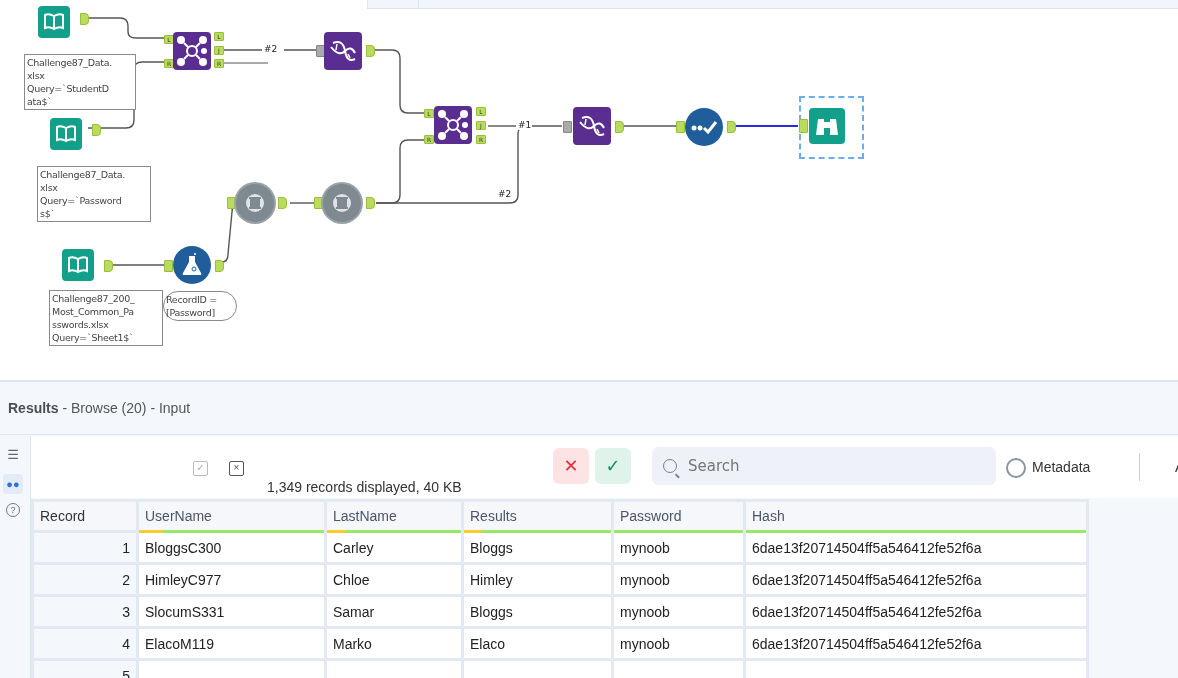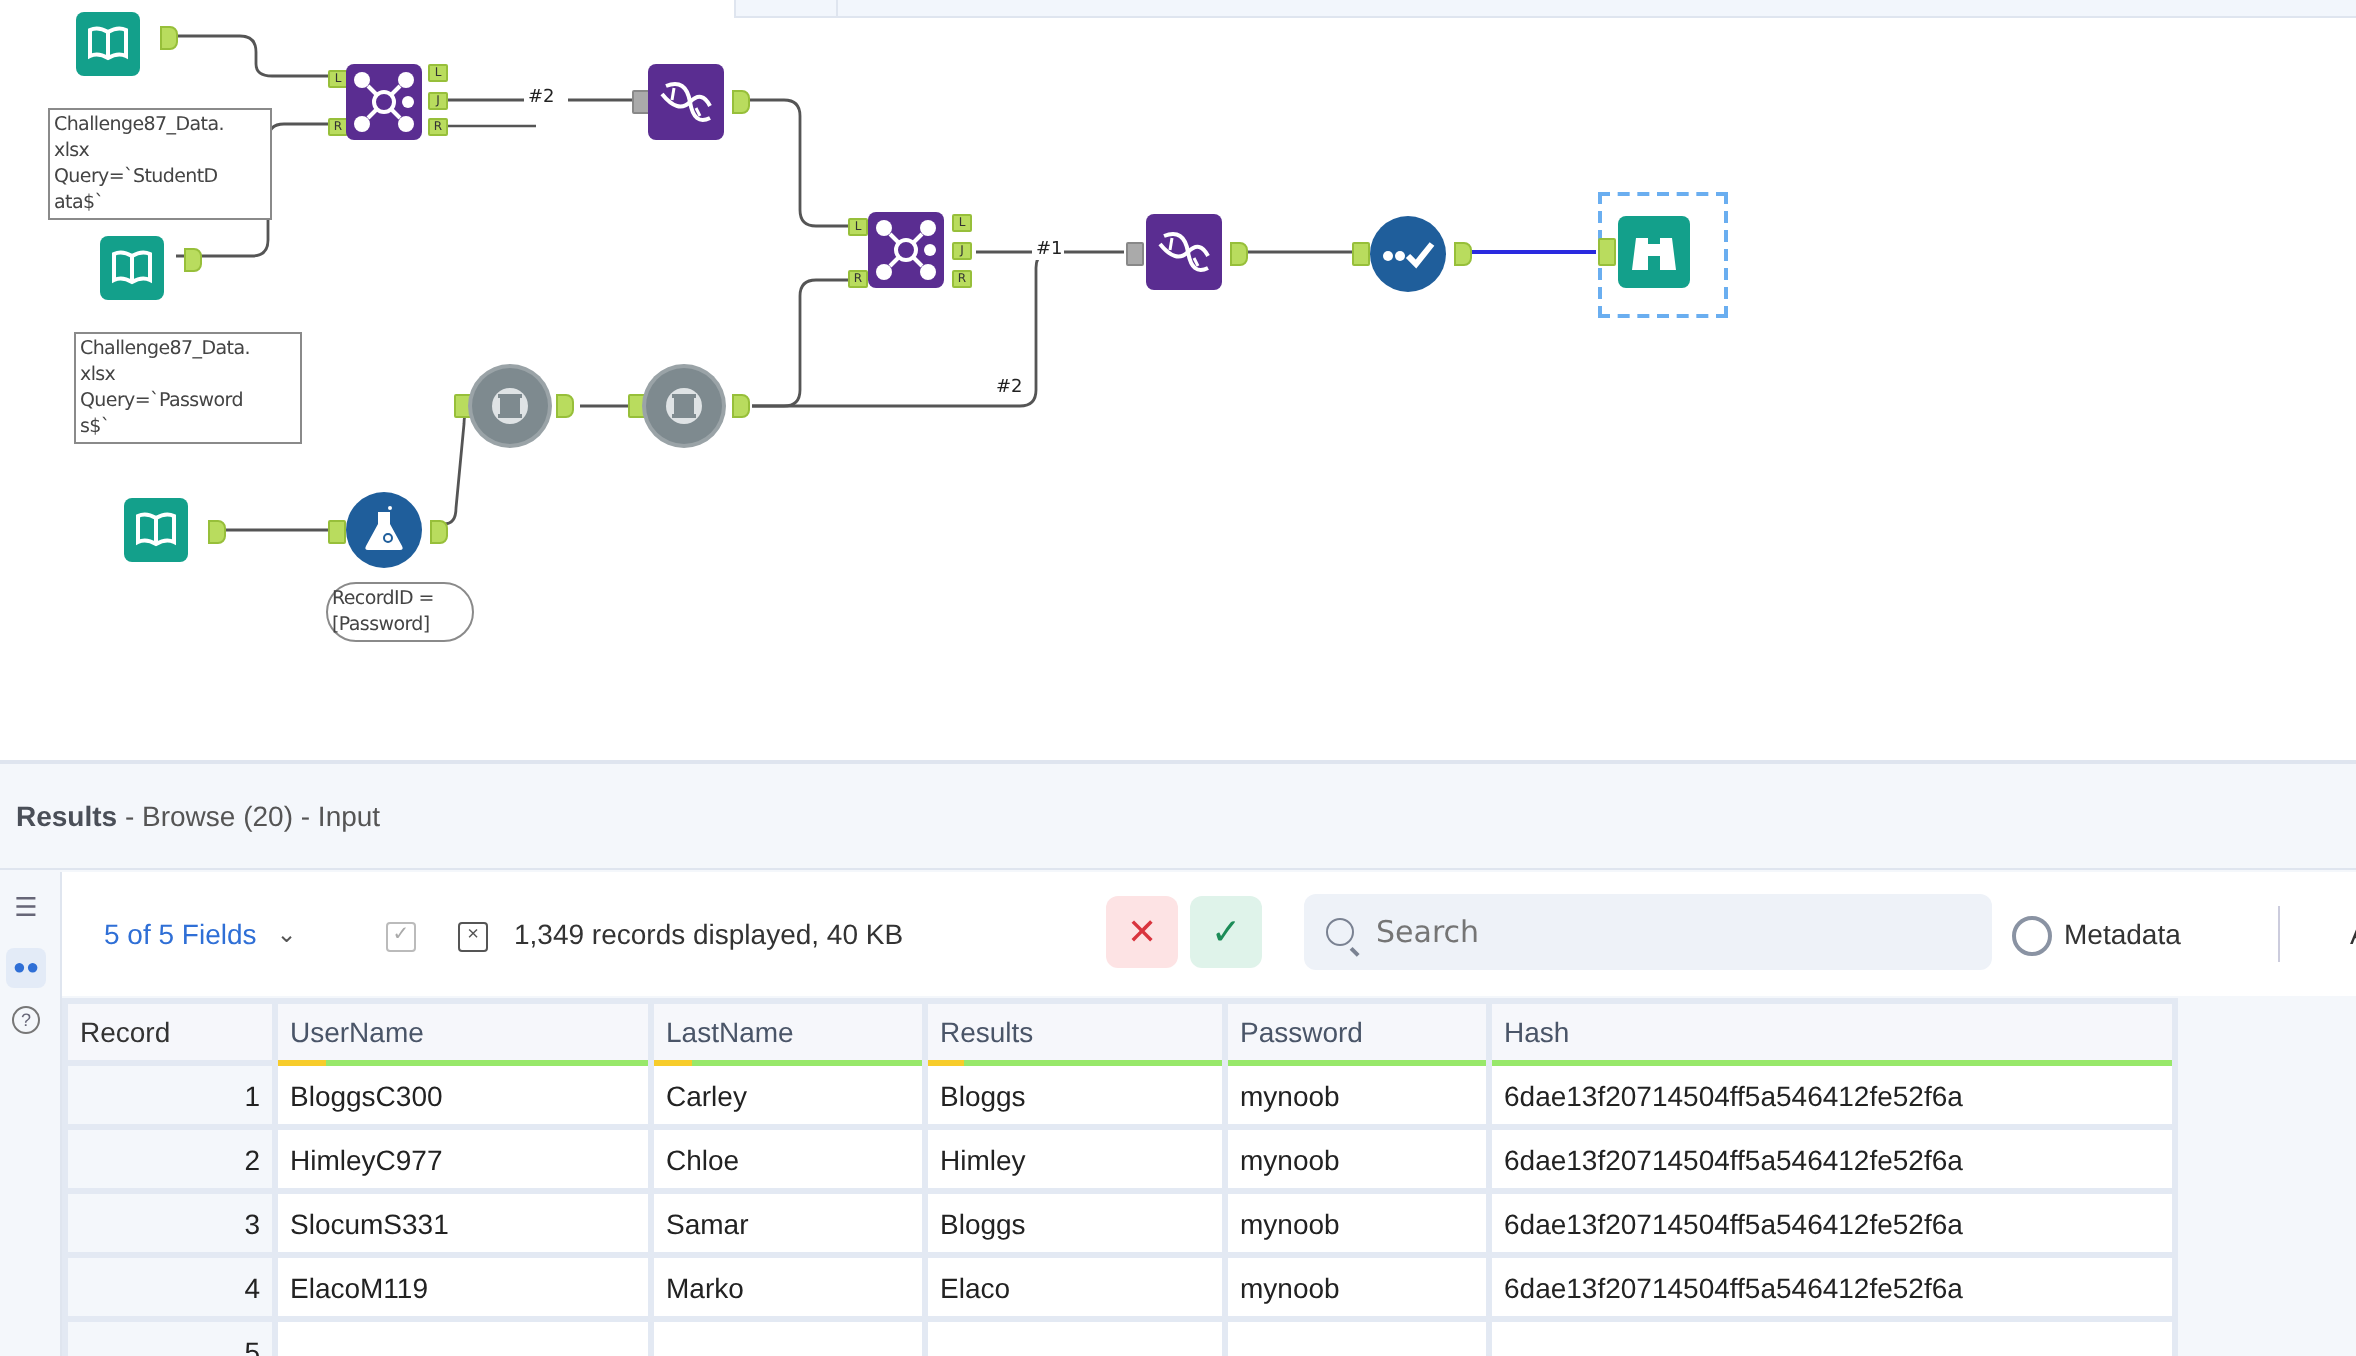--- a/index.html
+++ b/index.html
@@ -21,21 +21,21 @@
   #results{position:absolute;left:0;top:380px;width:1178px;height:298px;background:#f4f7fb;border-top:2px solid #dfe5ef;}
   #results-header{height:52px;display:flex;align-items:center;padding-left:8px;font-size:14px;color:#555;border-bottom:1px solid #dfe5ef;}
   #results-header b{color:#4a4f58;font-weight:bold;}
   #sidebar{position:absolute;left:0;top:54px;width:30px;height:244px;background:#f4f7fb;border-right:1px solid #dfe5ef;}
   .side-icon{position:absolute;left:3px;width:20px;height:20px;display:flex;align-items:center;justify-content:center;font-size:13px;color:#667;border-radius:4px;}
   #toolbar{position:absolute;left:31px;top:54px;width:1147px;height:62px;background:#ffffff;}
   .tb{position:absolute;top:0;height:62px;display:flex;align-items:center;font-size:14px;color:#333;}
   #fields-btn{left:21px;color:#2f6fd6;}
   #fields-btn .chev{margin-left:10px;color:#555;font-size:12px;}
   .chk{position:absolute;top:25px;width:13px;height:13px;border:1.5px solid #bbb;border-radius:2px;font-size:10px;line-height:12px;text-align:center;color:#aaa;}
-  #records-info{left:226px;color:#333;}
+  #records-info{left:236px;color:#333;margin-top:20px;}
   .icon-btn{position:absolute;top:12px;width:36px;height:36px;border-radius:6px;display:flex;align-items:center;justify-content:center;font-size:18px;}
   #search{position:absolute;left:621px;top:11px;width:344px;height:38px;background:#eef2f8;border-radius:6px;display:flex;align-items:center;font-size:15px;color:#666;}
   #search .mag{margin-left:11px;margin-right:9px;width:12px;height:12px;border:1.5px solid #7a8292;border-radius:50%;position:relative;}
   #search .mag:after{content:"";position:absolute;right:-4px;bottom:-4px;width:5px;height:1.5px;background:#7a8292;transform:rotate(45deg);}
   #search input{border:none;background:transparent;font-size:15px;color:#555;outline:none;width:300px;font-family:"DejaVu Sans",sans-serif;}
   #meta-radio{position:absolute;left:975px;top:22px;width:16px;height:16px;border:2px solid #8a93a3;border-radius:50%;}
   #meta-label{left:1001px;color:#333;}
   #vsep{position:absolute;left:1108px;top:17px;width:1px;height:28px;background:#ccd;}
   #ac-label{left:1128px;color:#333;margin-left:16px;}
   
@@ -97,20 +97,24 @@
 Query=`Password
 s$`</div>
 
   <div class="tool" style="left:62px;top:249px;background:#13a08b;">
     <svg width="22" height="20" viewBox="0 0 22 20">
         <path d="M2 3 Q6 1 11 4 Q16 1 20 3 V16 Q16 14 11 17 Q6 14 2 16 Z" fill="none" stroke="#fff" stroke-width="2"></path>
         <line x1="11" y1="4" x2="11" y2="17" stroke="#fff" stroke-width="2"></line>
       </svg>
   </div>
   <div class="anchor" style="left:104px;top:260px;"></div>
+  <div class="anno" style="left:49px;top:290px;width:108px;">Challenge87_200_
+Most_Common_Pa
+sswords.xlsx
+Query=`Sheet1$`</div>
 
   <div class="anchor lbl in" style="left:164px;top:35px;">L</div>
   <div class="anchor lbl in" style="left:164px;top:59px;">R</div>
   <div class="tool" style="left:173px;top:32px;width:38px;height:38px;background:#5a2d91;">
     <svg width="32" height="32" viewBox="0 0 32 32">
         <circle cx="16" cy="16" r="5" fill="none" stroke="#fff" stroke-width="2"></circle>
         <circle cx="5" cy="5" r="4" fill="#fff"></circle>
         <circle cx="27" cy="5" r="4" fill="#fff"></circle>
         <circle cx="5" cy="27" r="4" fill="#fff"></circle>
         <circle cx="27" cy="27" r="4" fill="#fff"></circle>
@@ -231,24 +235,20 @@
       <span style="white-space:pre"> - Browse (20) - Input</span>
   </div>
   <div id="sidebar">
     <div class="side-icon" style="top:8px;">☰</div>
     <div class="side-icon" style="top:38px;background:#e3ebf7;color:#2f6fd6;font-size:11px;font-weight:bold;">●●</div>
     <div class="side-icon" style="top:64px;">
         <span style="display:inline-block;width:12px;height:12px;border:1.5px solid #777;border-radius:50%;font-size:9px;line-height:12px;text-align:center;">?</span>
       </div>
   </div>
   <div id="toolbar">
-    <div class="tb" id="fields-btn">
-        <span>5 of 5 Fields</span>
-        <span class="chev">⌄</span>
-      </div>
     <div class="chk" style="left:162px;">✓</div>
     <div class="chk" style="left:198px;border-color:#555;color:#555;">×</div>
     <div class="tb" id="records-info">1,349 records displayed, 40 KB</div>
     <div class="icon-btn" style="left:522px;background:#fde3e4;color:#d9343e;">✕</div>
     <div class="icon-btn" style="left:564px;background:#dff3ea;color:#1c8c58;">✓</div>
     <div id="search">
       <span class="mag"></span>
       <input placeholder="Search" style="">
     </div>
     <div id="meta-radio"></div>

